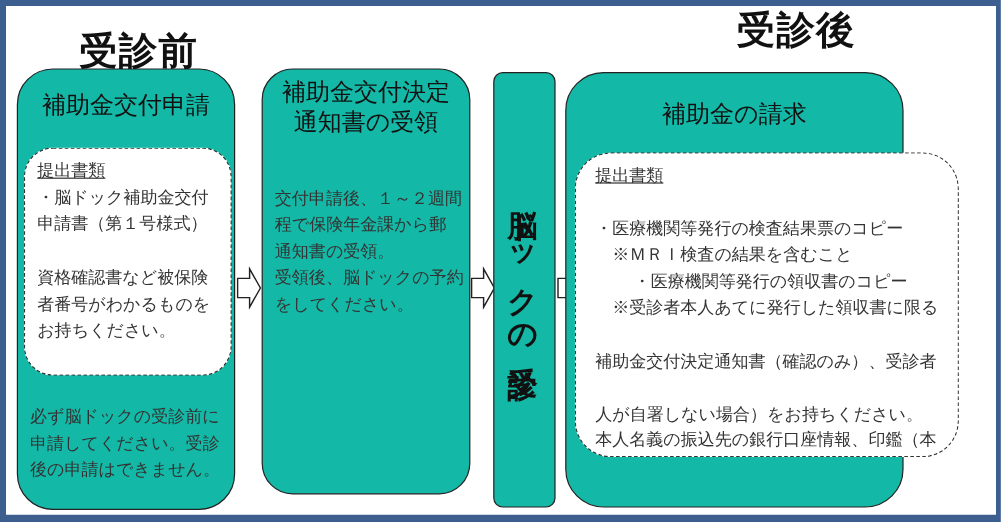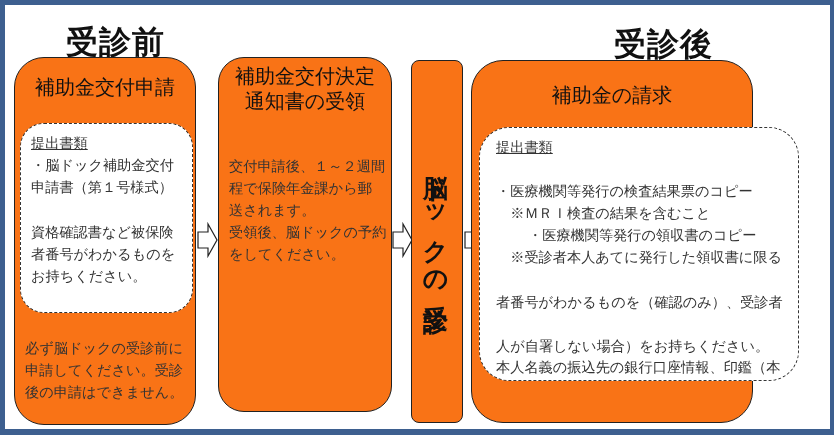--- a/index.html
+++ b/index.html
@@ -11,21 +11,21 @@
   .frame {
     position: absolute; left: 0; top: 0; width: 834px; height: 435px;
     box-sizing: border-box; border: 5px solid #3d5f8f; border-right-width: 4px; border-bottom-width: 6px;
     background: #fff;
   }
   .phase {
     position: absolute; font-family: "DejaVu Sans", "Liberation Sans", sans-serif;
     font-weight: bold; font-size: 32px; color: #111; letter-spacing: 1px;
   }
   .box {
-    position: absolute; box-sizing: border-box; border: 1.3px solid #222; background: #f97316;
+    position: absolute; box-sizing: border-box; border: 1.3px solid #222; background: #14b8a6;
   }
   .box-title {
     position: absolute; left: 0; right: 0; text-align: center;
     font-family: "DejaVu Sans", "Liberation Sans", sans-serif; font-size: 20px; color: #111;
     line-height: 25px;
   }
   .dash {
     position: absolute; box-sizing: border-box; border: 1.3px dashed #333; background: #fff;
   }
   .txt {
@@ -40,21 +40,21 @@
     font-size: 25px; letter-spacing: 3px; color: #111;
     margin: 0 auto; width: 30px;
   }
 </style>
 </head>
 <body>
 
 <div class="frame"></div>
 
 <div class="phase" style="left:66px; top:21px;">受診前</div>
-<div class="phase" style="left:614px; top:23px;">受診後</div>
+<div class="phase" style="left:614px; top:4px;">受診後</div>
 
 <div class="box" style="left:14px; top:57px; width:182px; height:368px; border-radius:30px;">
   <div class="box-title" style="top:17px;">補助金交付申請</div>
   <div class="dash" style="left:5px; top:65px; width:173px; height:190px; border-radius:24px;">
     <div class="txt u" style="left:10px; top:8px;">提出書類</div>
     <div class="txt" style="left:10px; top:30px;">・脳ドック補助金交付</div>
     <div class="txt" style="left:10px; top:52px;">申請書（第１号様式）</div>
     <div class="txt" style="left:10px; top:97px;">資格確認書など被保険</div>
     <div class="txt" style="left:10px; top:119px;text-align:right;">者番号がわかるものを</div>
     <div class="txt" style="left:10px; top:141px;">お持ちください。</div>
@@ -66,21 +66,21 @@
 
 <svg class="arrow" style="left:197px; top:222px;" width="21" height="36">
   <path d="M1,10 H11 V2 L20,18 L11,34 V26 H1 Z" fill="#fff" stroke="#222" stroke-width="1.2"></path>
 </svg>
 
 <div class="box" style="left:218px; top:57px; width:174px; height:355px; border-radius:26px;">
   <div class="box-title" style="top:6px;">補助金交付決定</div>
   <div class="box-title" style="top:31px;">通知書の受領</div>
   <div class="txt" style="left:10px; top:97px;">交付申請後、１～２週間</div>
   <div class="txt" style="left:10px; top:119px;">程で保険年金課から郵</div>
-  <div class="txt" style="left:10px; top:141px;">送されます。</div>
+  <div class="txt" style="left:10px; top:141px;">通知書の受領。</div>
   <div class="txt" style="left:10px; top:163px;">受領後、脳ドックの予約</div>
   <div class="txt" style="left:10px; top:185px;">をしてください。</div>
 </div>
 
 <svg class="arrow" style="left:392px; top:222px;" width="21" height="36">
   <path d="M1,10 H11 V2 L20,18 L11,34 V26 H1 Z" fill="#fff" stroke="#222" stroke-width="1.2"></path>
 </svg>
 
 <div class="box" style="left:411px; top:60px; width:52px; height:363px; border-radius:8px;">
   <div class="vert">脳ドックの受診</div>
@@ -91,17 +91,17 @@
 </svg>
 
 <div class="box" style="left:471px; top:60px; width:282px; height:363px; border-radius:32px;">
   <div class="box-title" style="top:22px;">補助金の請求</div>
   <div class="dash" style="left:7px; top:66px; width:320px; height:254px; border-radius:30px;">
     <div class="txt u" style="left:16px; top:8px;">提出書類</div>
     <div class="txt" style="left:16px; top:52px;">・医療機関等発行の検査結果票のコピー</div>
     <div class="txt" style="left:16px; top:74px;">　※ＭＲＩ検査の結果を含むこと</div>
     <div class="txt" style="left:16px; top:96px;margin-left:32px;">・医療機関等発行の領収書のコピー</div>
     <div class="txt" style="left:16px; top:118px;">　※受診者本人あてに発行した領収書に限る</div>
-    <div class="txt" style="left:16px; top:163px;">者番号がわかるものを（確認のみ）、受診者</div>
+    <div class="txt" style="left:16px; top:163px;">補助金交付決定通知書（確認のみ）、受診者</div>
     <div class="txt" style="left:16px; top:185px;margin-top:43px;">本人名義の振込先の銀行口座情報、印鑑（本</div>
     <div class="txt" style="left:16px; top:207px;">人が自署しない場合）をお持ちください。</div>
   </div>
 </div>
 
 </body></html>

